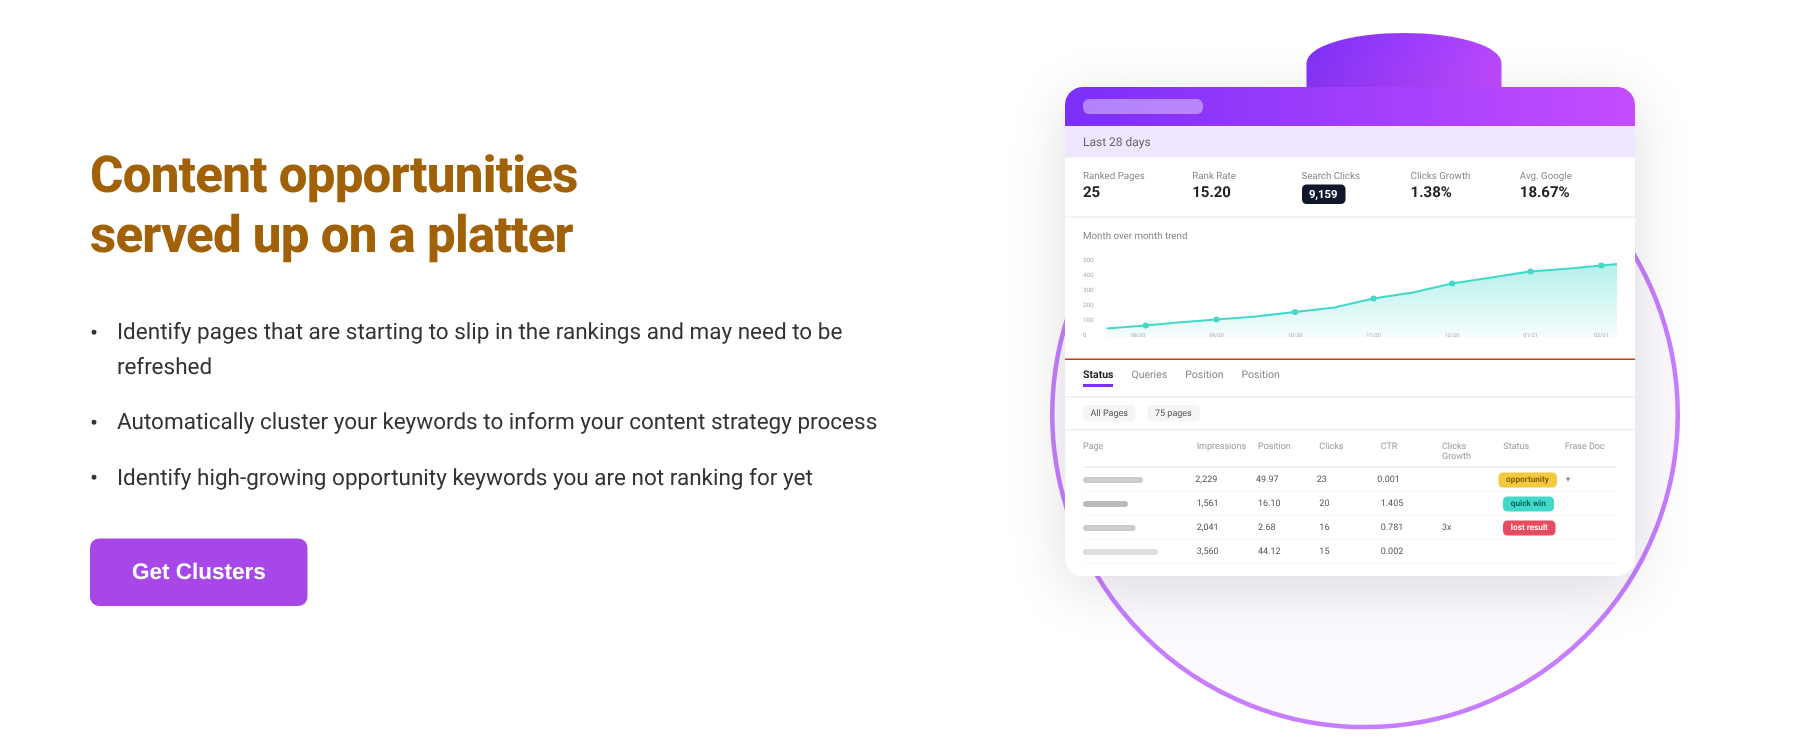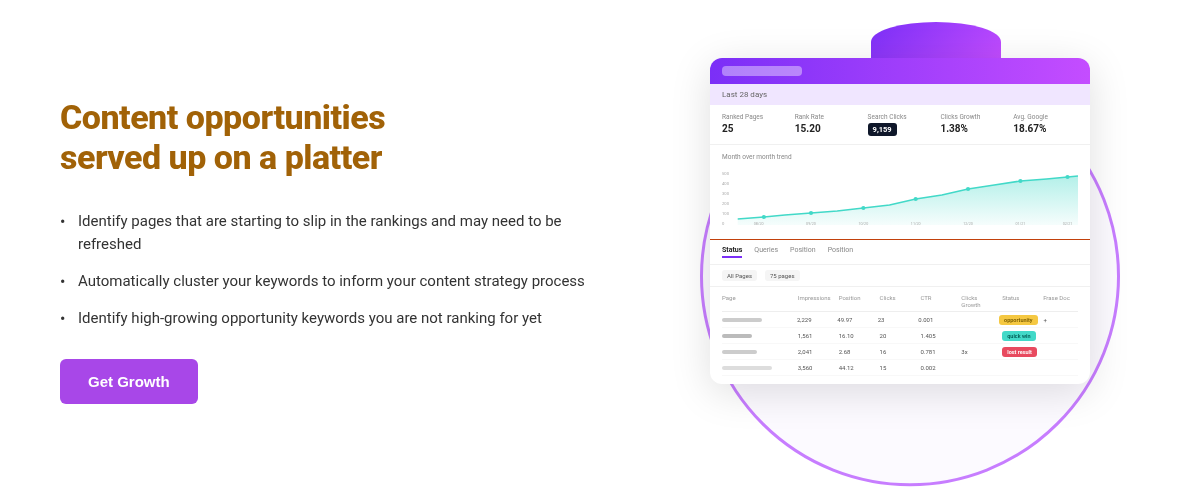--- a/index.html
+++ b/index.html
@@ -311,21 +311,21 @@
 
 <div class="container">
 
   <div class="left-panel">
     <h1 class="headline">Content opportunities<br>served up on a platter</h1>
     <ul class="bullet-list">
       <li>Identify pages that are starting to slip in the rankings and may need to be refreshed</li>
       <li>Automatically cluster your keywords to inform your content strategy process</li>
       <li>Identify high-growing opportunity keywords you are not ranking for yet</li>
     </ul>
-    <button class="cta-button">Get Growth</button>
+    <button class="cta-button">Get Clusters</button>
   </div>
 
   <div class="right-panel">
     <div class="circle-bg"></div>
     <div class="top-shape"></div>
 
     <div class="dashboard-card">
 
       <div class="dashboard-header">
         <div class="dash-header-bar"></div>

